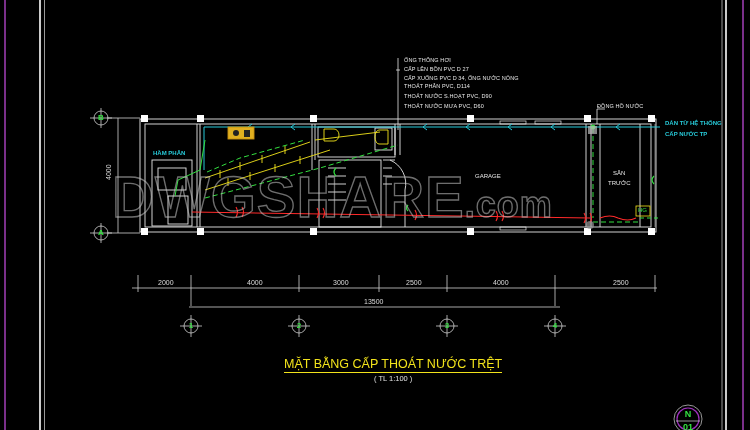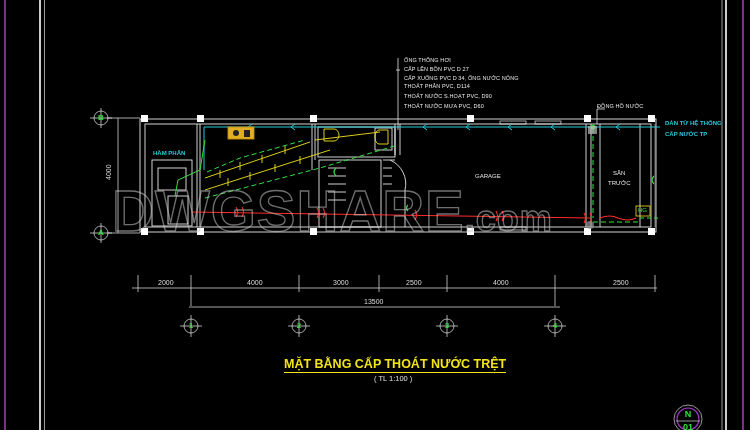--- a/index.html
+++ b/index.html
@@ -3,21 +3,21 @@
 <meta charset="utf-8">
 <style>
   html,body{margin:0;padding:0;background:#000;}
   body{width:750px;height:430px;overflow:hidden;position:relative;font-family:"Liberation Sans",sans-serif;}
   #canvas{position:absolute;left:0;top:0;width:750px;height:430px;}
   .lbl{position:absolute;font-family:"Liberation Sans",sans-serif;white-space:nowrap;line-height:1;}
   .note{color:#e6e6e6;font-size:5.5px;letter-spacing:0.1px;}
   .cyan{color:#27c9d8;font-size:6px;font-weight:bold;}
   .wht{color:#e6e6e6;font-size:6px;}
   .dim{color:#dcdcdc;font-size:7px;}
-  .title{color:#f2e31b;font-size:12.5px;font-weight:bold;border-bottom:1.5px solid #f2e31b;padding-bottom:1px;}
+  .title{color:#f2e31b;font-size:12.5px;font-weight:normal;border-bottom:1.5px solid #f2e31b;padding-bottom:1px;}
   .scale{color:#e0e0e0;font-size:7.5px;margin-left:8px;}
   .axis{color:#33e040;font-size:8px;font-weight:bold;text-align:center;width:14px;}
   .north{color:#33e040;font-size:9px;font-weight:bold;text-align:center;width:20px;}
   .wm{position:absolute;font-family:"Liberation Sans",sans-serif;font-weight:bold;color:transparent;-webkit-text-stroke:1.3px rgba(200,200,200,0.55);font-size:58px;letter-spacing:1px;line-height:1;}
   .wm small{font-size:36px;}
 </style>
 </head>
 <body>
 
 <div id="canvas">
@@ -194,21 +194,21 @@
   </g>
 
   <g fill="none">
     <circle cx="688" cy="419" r="14" stroke="#bbbbbb" stroke-width="0.8"></circle>
     <circle cx="688" cy="419" r="11" stroke="#a030c0" stroke-width="1.2"></circle>
     <line x1="676" y1="421" x2="700" y2="421" stroke="#bbbbbb" stroke-width="0.8"></line>
   </g>
 </svg>
 
 
-<div class="wm" style="left:112px;top:182px;"><span>DWGSHARE</span><small>.com</small></div>
+<div class="wm" style="left:112px;top:168px;"><span>DWGSHARE</span><small>.com</small></div>
 
 
 <div class="lbl note" style="left:404px;top:58px;">ỐNG THÔNG HƠI</div>
 <div class="lbl note" style="left:404px;top:67px;">CẤP LÊN BỒN PVC D 27</div>
 <div class="lbl note" style="left:404px;top:76px;">CẤP XUỐNG PVC D 34, ỐNG NƯỚC NÓNG</div>
 <div class="lbl note" style="left:404px;top:84px;">THOÁT PHÂN PVC, D114</div>
 <div class="lbl note" style="left:404px;top:94px;">THOÁT NƯỚC S.HOẠT PVC, D90</div>
 <div class="lbl note" style="left:404px;top:104px;">THOÁT NƯỚC MƯA PVC, D60</div>
 
 <div class="lbl note" style="left:597px;top:104px;">ĐỒNG HỒ NƯỚC</div>

